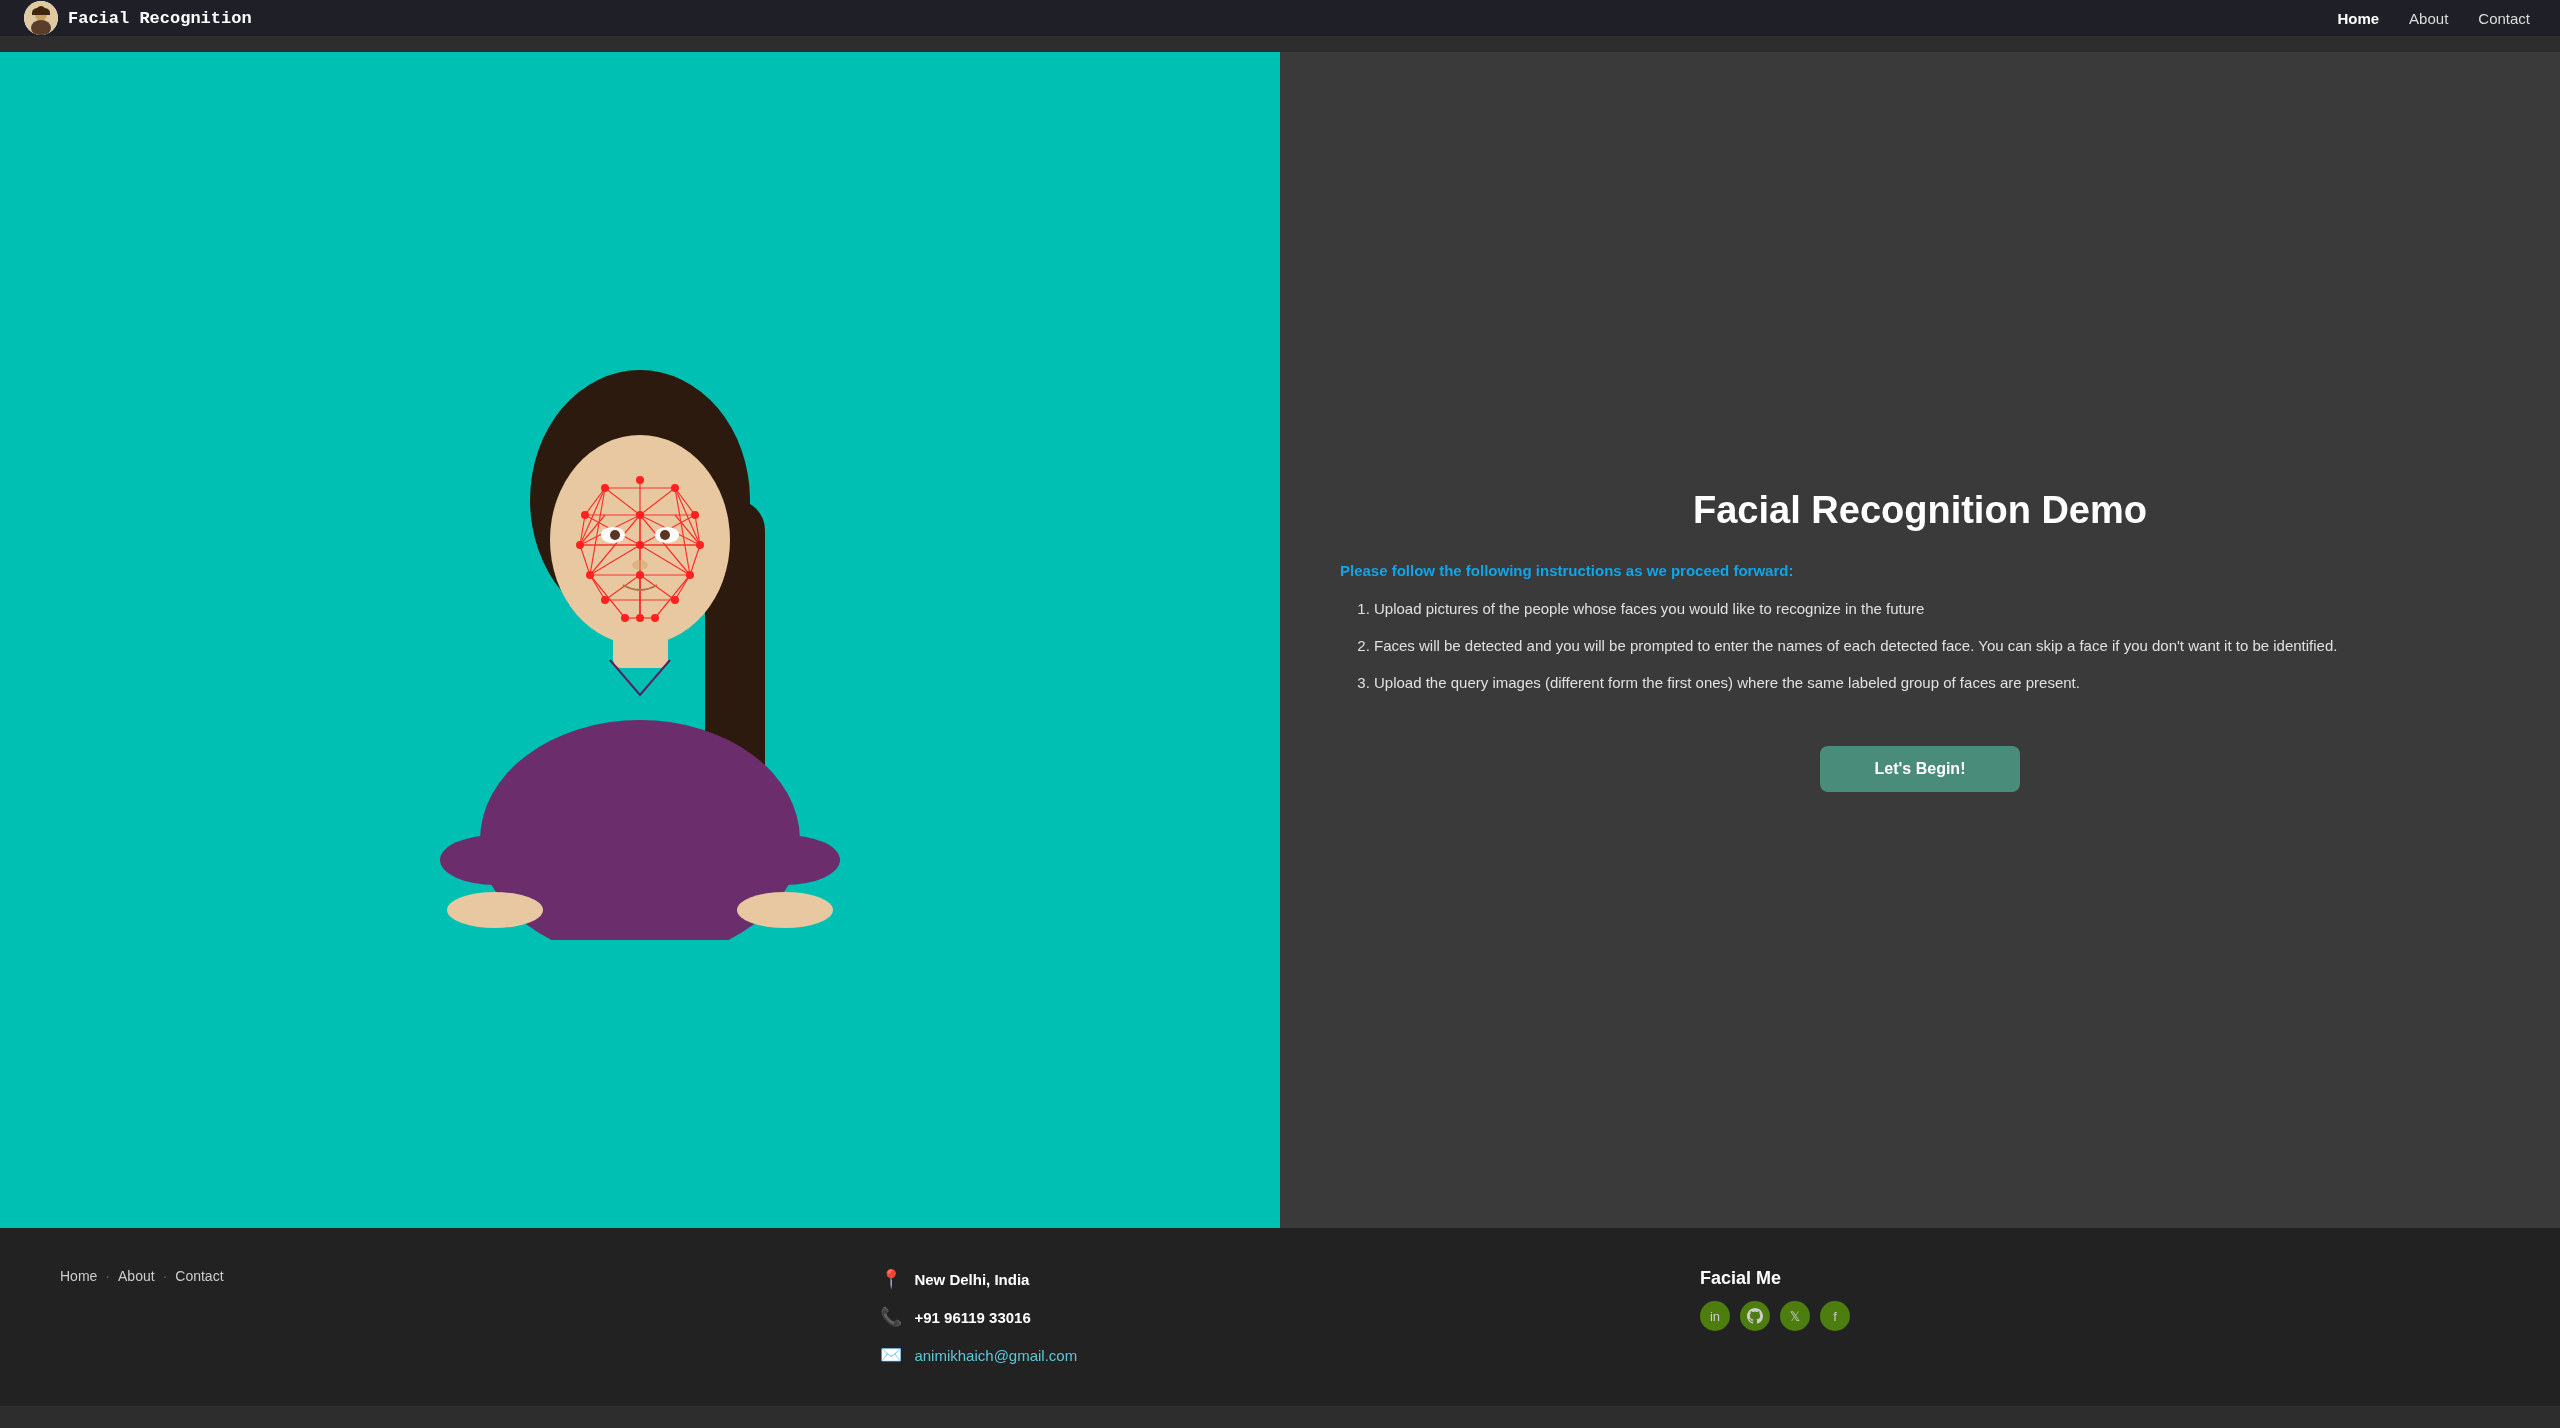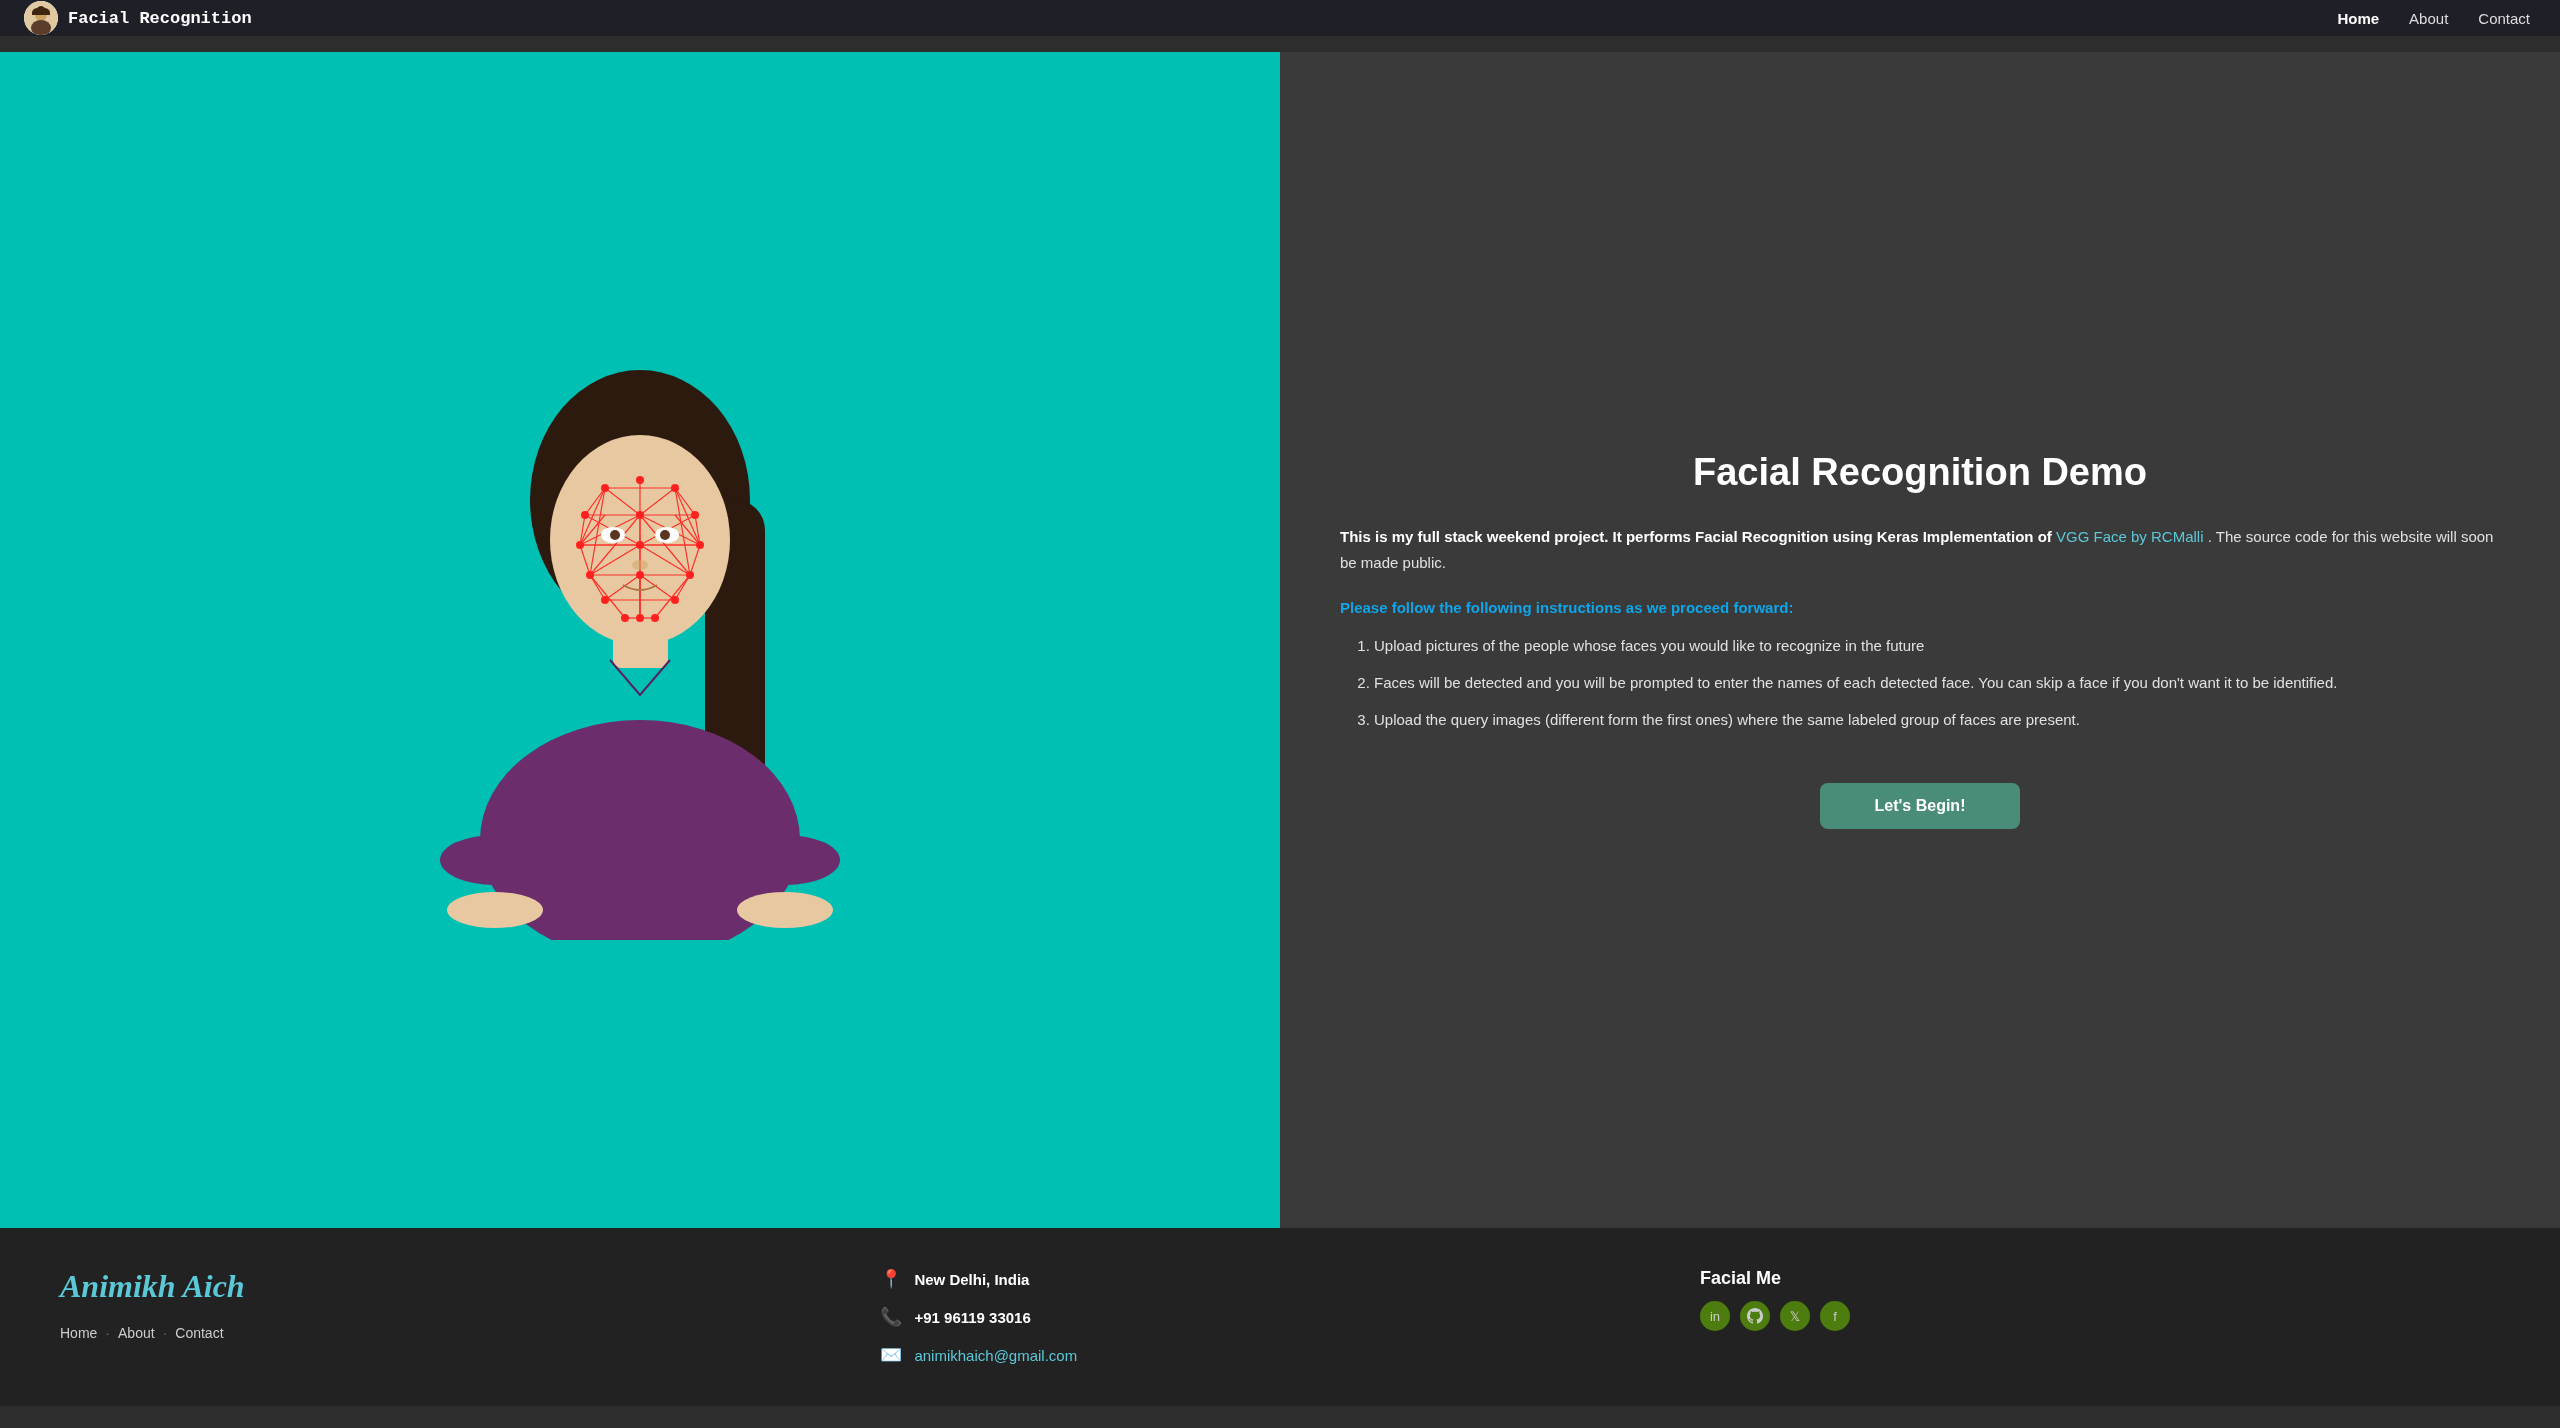--- a/index.html
+++ b/index.html
@@ -212,42 +212,33 @@
 
       <path d="M245 320 L275 355 L305 320" stroke="#5a2060" stroke-width="2" fill="none"></path>
 
       <ellipse cx="130" cy="570" rx="48" ry="18" fill="#e8c8a0"></ellipse>
       <ellipse cx="420" cy="570" rx="48" ry="18" fill="#e8c8a0"></ellipse>
     </svg>
   </div>
 
   <div class="right-panel">
     <h1>Facial Recognition Demo</h1>
-    <p class="intro-text">
-      <strong>This is my full stack weekend project. It performs Facial Recognition using Keras Implementation of </strong>
-      <a href="#">VGG Face by RCMalli</a>
-      <span>. The source code for this website will soon be made public.</span>
-    </p>
     <p class="instructions-title">Please follow the following instructions as we proceed forward:</p>
     <ol>
       <li>Upload pictures of the people whose faces you would like to recognize in the future</li>
       <li>Faces will be detected and you will be prompted to enter the names of each detected face. You can skip a face if you don't want it to be identified.</li>
       <li>Upload the query images (different form the first ones) where the same labeled group of faces are present.</li>
     </ol>
     <button class="btn-begin">Let's Begin!</button>
   </div>
 </div>
 
 <footer>
 
   <div>
-    <div class="footer-brand-name">
-      <span>Animikh</span>
-      <span> <span style="color:#5bc8d8; font-style:italic;">Aich</span></span>
-    </div>
     <div class="footer-nav">
       <a href="#">Home</a>
       <span>·</span>
       <a href="#">About</a>
       <span>·</span>
       <a href="#">Contact</a>
     </div>
   </div>
 
   <div class="footer-contact">

